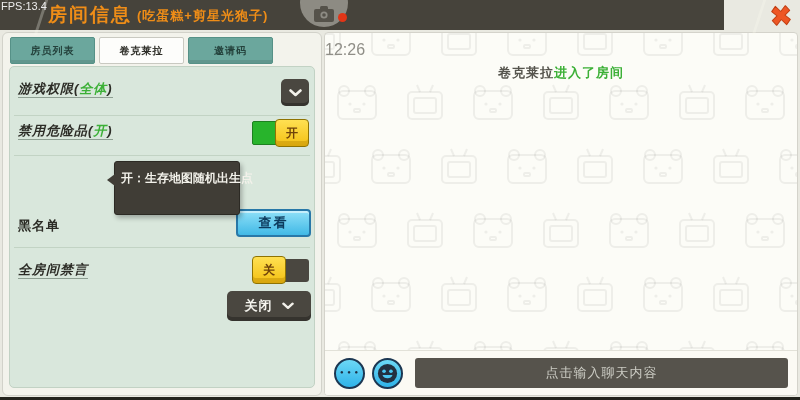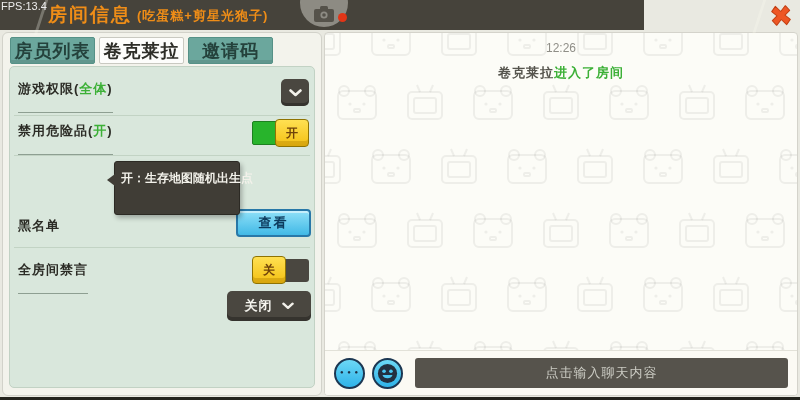--- a/index.html
+++ b/index.html
@@ -1,43 +1,43 @@
 <!DOCTYPE html>
 <html><head>
 <meta charset="utf-8">
 <style>
   html,body{margin:0;padding:0;background:#2a2a25;}
   .screen{position:relative;width:800px;height:400px;overflow:hidden;background:#e9e9e1;
     font-family:"Liberation Sans","DejaVu Sans",sans-serif;}
   
-  .topbar{position:absolute;left:0;top:0;width:644px;height:30px;background:#46433b;z-index:10;}
+  .topbar{position:absolute;left:0;top:0;width:724px;height:30px;background:#46433b;z-index:10;}
   .fps{position:absolute;left:1px;top:0px;font-size:11px;color:#ececec;z-index:12;}
   .help{position:absolute;left:13px;top:1px;font-size:21px;font-weight:bold;color:#f6a21c;
     transform:rotate(-6deg);text-shadow:1px 1px 0 #2b2b22,-1px 1px 0 #2b2b22,1px -1px 0 #2b2b22,-1px -1px 0 #2b2b22;}
   .seam{position:absolute;top:-3px;width:3px;height:38px;background:rgba(250,250,240,0.28);transform:skewX(-18deg);}
   .seam1{left:40px}.seam2{left:758px}
   .titlegroup{position:absolute;left:48px;top:0;height:30px;display:flex;align-items:center;}
   .title{font-size:19px;font-weight:bold;color:#ef8d17;letter-spacing:2px;}
   .subtitle{font-size:13px;font-weight:bold;color:#ef8d17;margin-left:5px;padding-top:2px;letter-spacing:1px;}
   .camera-btn{position:absolute;left:300px;top:-21px;width:48px;height:48px;border-radius:50%;background:#8d8b83;z-index:11;}
   .camera-btn svg{position:absolute;left:14px;top:27px;}
   .record-dot{position:absolute;left:338px;top:13px;width:9px;height:9px;border-radius:50%;background:#e23517;z-index:12;}
   .close-btn{position:absolute;left:767px;top:2px;width:28px;height:27px;z-index:12;cursor:pointer;}
   
   .left-panel{position:absolute;left:2px;top:32px;width:320px;height:364px;background:#f3f3ec;
     border:1px solid #d2d2ca;border-radius:6px;box-sizing:border-box;z-index:2;}
   .tabs{position:absolute;left:7px;top:4px;display:flex;gap:4px;}
   .tab{width:85px;height:27px;display:flex;align-items:center;justify-content:center;
-    font-size:18px;font-weight:bold;border-radius:2px;box-sizing:border-box;cursor:pointer;letter-spacing:1px;}
+    font-size:10px;font-weight:bold;border-radius:2px;box-sizing:border-box;cursor:pointer;letter-spacing:1px;}
   .tab.inactive{background:#6ba79d;color:#24423c;border:1px solid #569187;box-shadow:inset 0 -3px 0 rgba(0,0,0,0.10);}
   .tab.active{background:#fdfdfb;color:#2e2e28;border:1px solid #c9c9c1;}
   .panel-body{position:absolute;left:6px;right:6px;top:33px;bottom:7px;background:#d9e7dc;
     border:1px solid #c2d2c4;border-radius:5px;box-sizing:border-box;}
   .row-label{position:absolute;font-size:13px;font-weight:bold;color:#2c2c26;white-space:nowrap;letter-spacing:1px;}
-  .u{border-bottom:1px solid rgba(80,100,85,0.55);padding-bottom:16px;}
+  .u{border-bottom:1px solid rgba(80,100,85,0.55);padding-bottom:1px;font-style:italic;}
   .green{color:#3cb037;}
   .divider{position:absolute;left:4px;right:4px;height:1px;background:#c2d3c4;}
   .dd-square{position:absolute;right:5px;top:12px;width:28px;height:27px;background:#4a4740;border-radius:5px;
     display:flex;align-items:center;justify-content:center;box-shadow:inset 0 -3px 0 rgba(0,0,0,0.28);cursor:pointer;}
   .toggle{position:absolute;width:57px;height:29px;cursor:pointer;}
   .tg-track-on{position:absolute;left:0;top:2px;width:28px;height:24px;background:#28b42c;
     border:1px solid #1d8020;box-sizing:border-box;border-radius:2px 0 0 2px;}
   .tg-track-off{position:absolute;right:0;top:3px;width:27px;height:23px;background:#4a4740;border-radius:0 3px 3px 0;}
   .tg-handle{position:absolute;top:0;width:34px;height:28px;background:linear-gradient(#ffe052,#f3c013);
     border:1px solid #8f7302;border-radius:4px;box-shadow:inset 0 -5px 0 rgba(170,120,0,0.35);
@@ -52,21 +52,21 @@
     font-size:13px;font-weight:bold;color:#0d3c5e;box-sizing:border-box;box-shadow:inset 0 2px 0 rgba(255,255,255,0.5);
     cursor:pointer;letter-spacing:2px;}
   .auto-dd{position:absolute;right:3px;top:224px;width:84px;height:30px;background:#4a4740;border-radius:5px;
     display:flex;align-items:center;justify-content:center;gap:9px;color:#f5f4ee;font-size:13px;font-weight:bold;
     box-shadow:inset 0 -4px 0 rgba(0,0,0,0.28);cursor:pointer;letter-spacing:1px;}
   
   .chat-panel{position:absolute;left:324px;top:32px;width:474px;height:364px;background:#fcfcf7;
     border:1px solid #d4d3cb;border-radius:4px;box-sizing:border-box;overflow:hidden;z-index:2;}
   .watermark{position:absolute;left:0;top:0;right:0;bottom:45px;overflow:hidden;}
   .wm{position:absolute;}
-  .timestamp{position:absolute;left:0;right:0;top:8px;text-align:center;font-size:12px;color:#8f8e87;}
+  .timestamp{position:absolute;left:0;right:0;top:8px;text-align:left;font-size:16px;color:#8f8e87;}
   .join-msg{position:absolute;left:0;right:0;top:31px;text-align:center;font-size:13px;font-weight:bold;letter-spacing:1px;}
   .join-user{color:#56554e;}
   .join-action{color:#3cb037;}
   .inputbar{position:absolute;left:0;right:0;bottom:0;height:45px;background:#fbfaf4;border-top:1px solid #e2e1d8;
     display:flex;align-items:center;padding:0 9px;gap:7px;box-sizing:border-box;}
   .circle-btn{width:31px;height:31px;border-radius:50%;background:linear-gradient(#6cd8f6,#2fb3e8);
     border:2px solid #1c3752;display:flex;align-items:center;justify-content:center;box-sizing:border-box;cursor:pointer;flex:none;}
   .more-dots{font-size:13px;font-weight:bold;color:#1c3044;line-height:1;letter-spacing:0px;padding-bottom:2px;}
   .chat-input{flex:1;height:30px;background:#56534c;border-radius:3px;display:flex;align-items:center;justify-content:center;
     font-size:13px;color:#ccccc4;margin-left:5px;cursor:text;letter-spacing:1px;}

